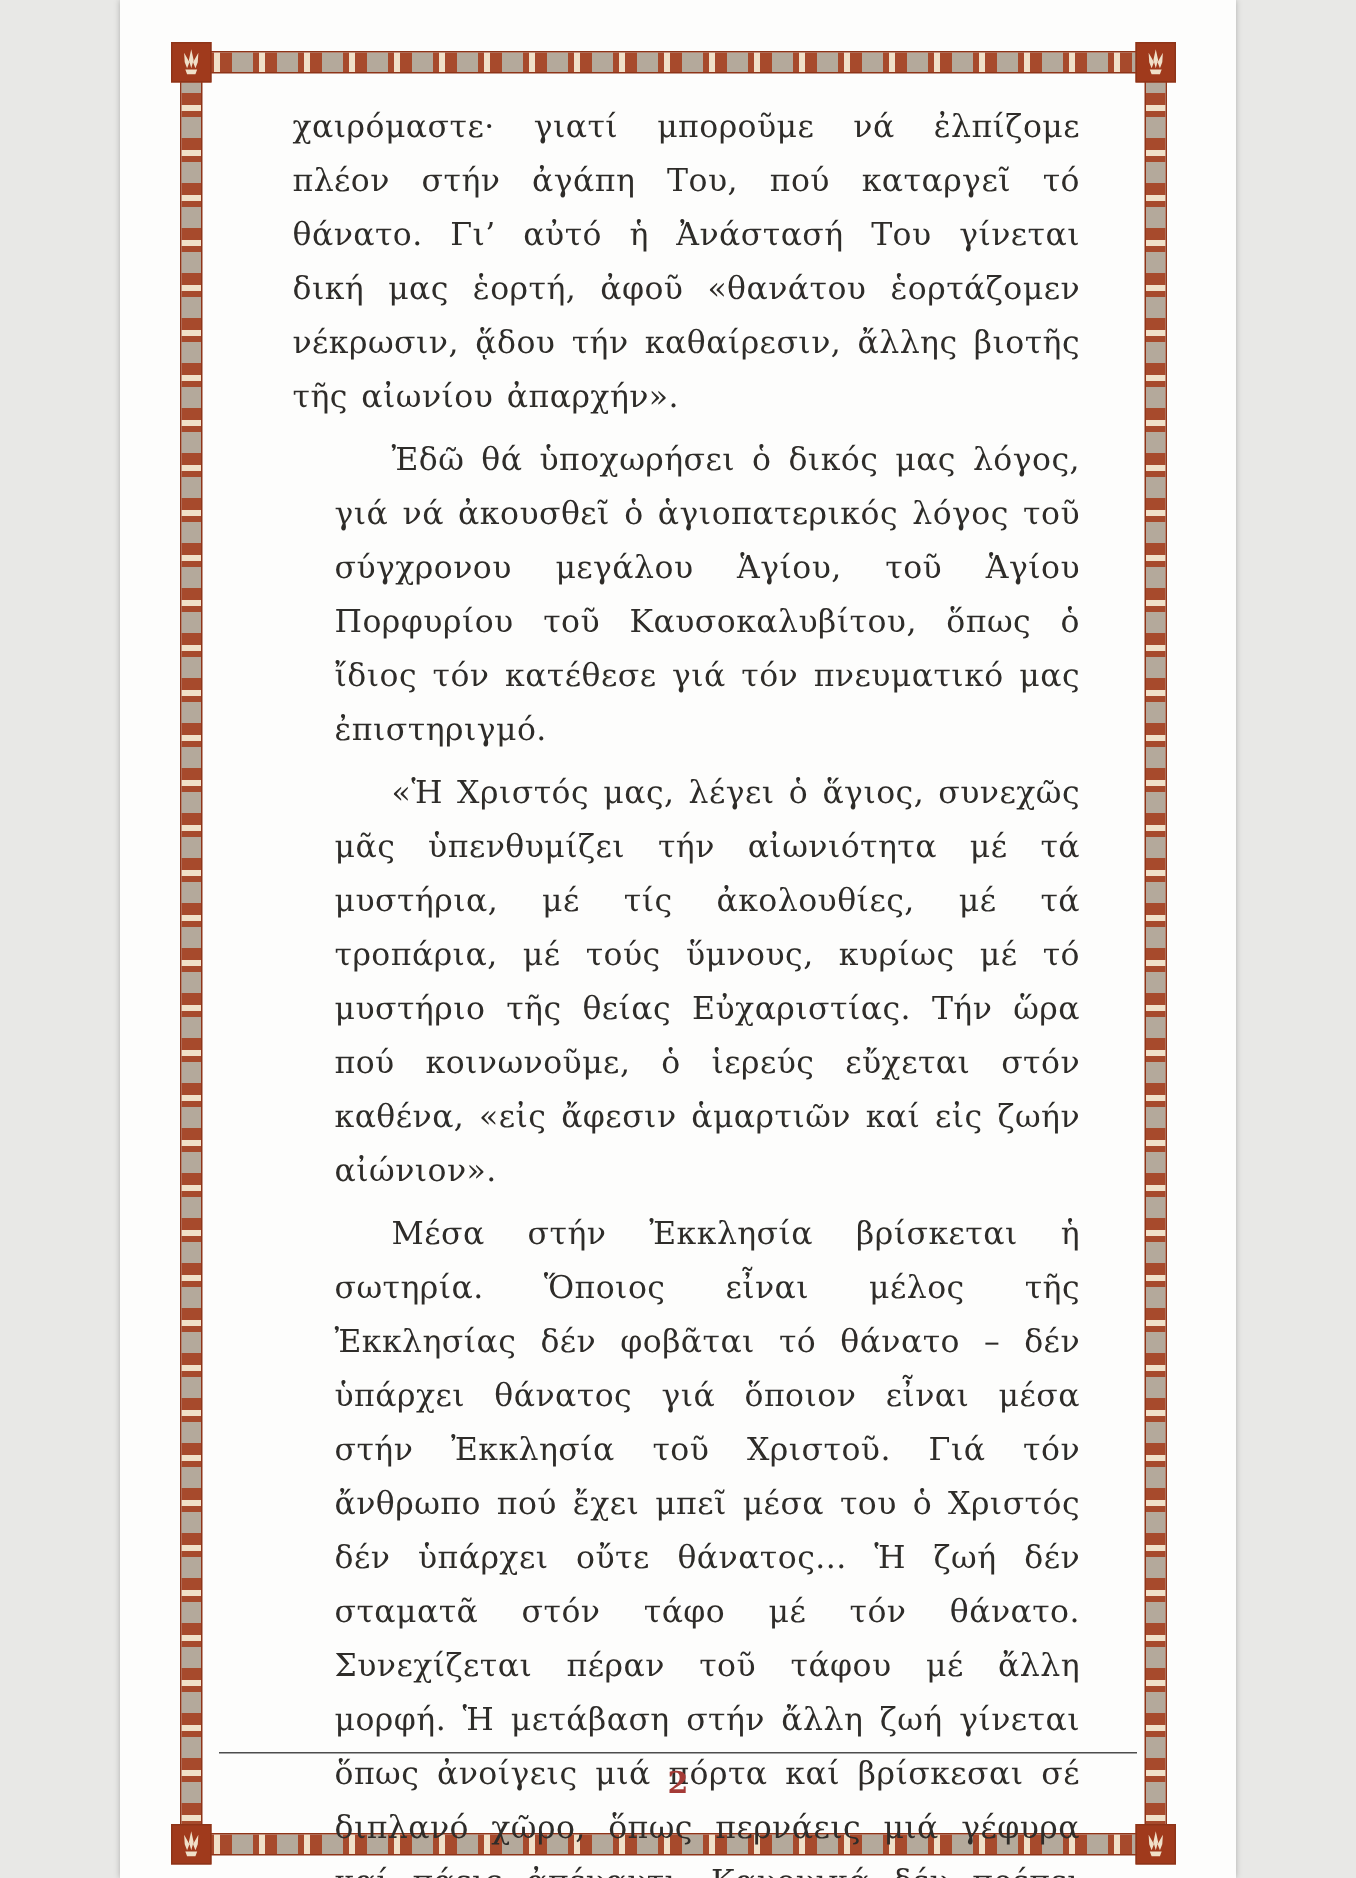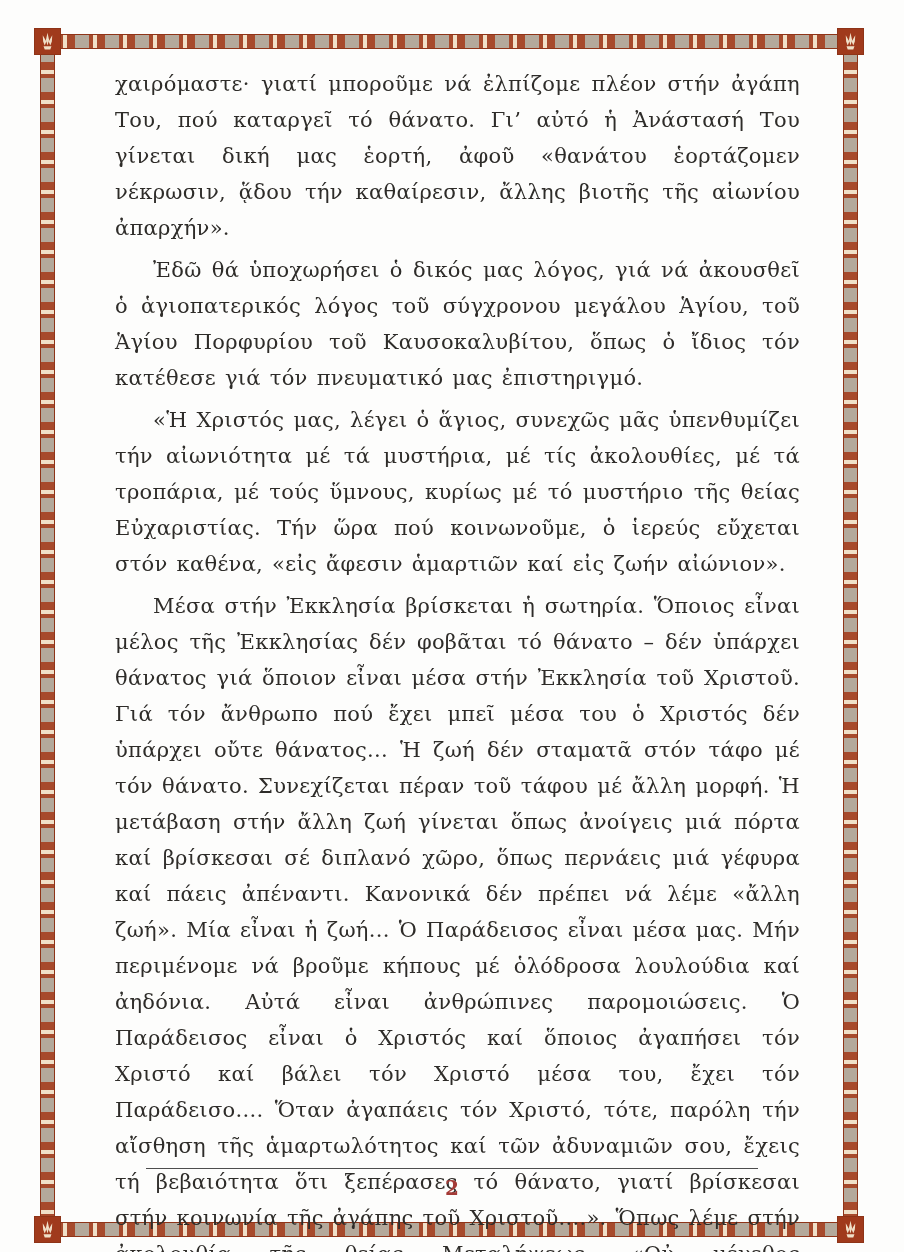--- a/index.html
+++ b/index.html
@@ -10,21 +10,21 @@
     --corner-red:#a03a1c;
     --text-color:#2e2c29;
     --page-number-color:#a43a36;
     --rule-color:#4d4d4d;
     --page-bg:#fdfdfc;
   }
   html,body{margin:0;padding:0;}
   body{background:#e8e8e6;font-family:"DejaVu Serif","Liberation Serif",serif;}
   .page{
     position:relative;
-    width:904px;height:1252px;
+    width:744px;height:1252px;
     margin:0 auto;
     background:var(--page-bg);
     overflow:hidden;
     box-shadow:0 0 4px rgba(0,0,0,.25);
   }
 
   
   .band{position:absolute;border:1px solid var(--border-edge);box-sizing:border-box;}
   .band.h{
     left:40px;right:46px;height:15px;
@@ -69,21 +69,21 @@
     position:absolute;
     left:115px;right:104px;top:66px;
     color:var(--text-color);
     font-size:21px;
     line-height:36px;
     text-align:justify;
     letter-spacing:.3px;
     word-spacing:2px;
   }
   .content p{margin:0 0 6px 0;}
-  .content p.indent{text-indent:38px;}
+  .content p.indent{text-indent:38px;margin-left:28px;}
 
   
   .footer{
     position:absolute;left:0;right:0;top:1168px;
     text-align:center;
   }
   .footer .rule{
     width:612px;height:1px;border:0;
     background:var(--rule-color);
     margin:0 auto 8px auto;

